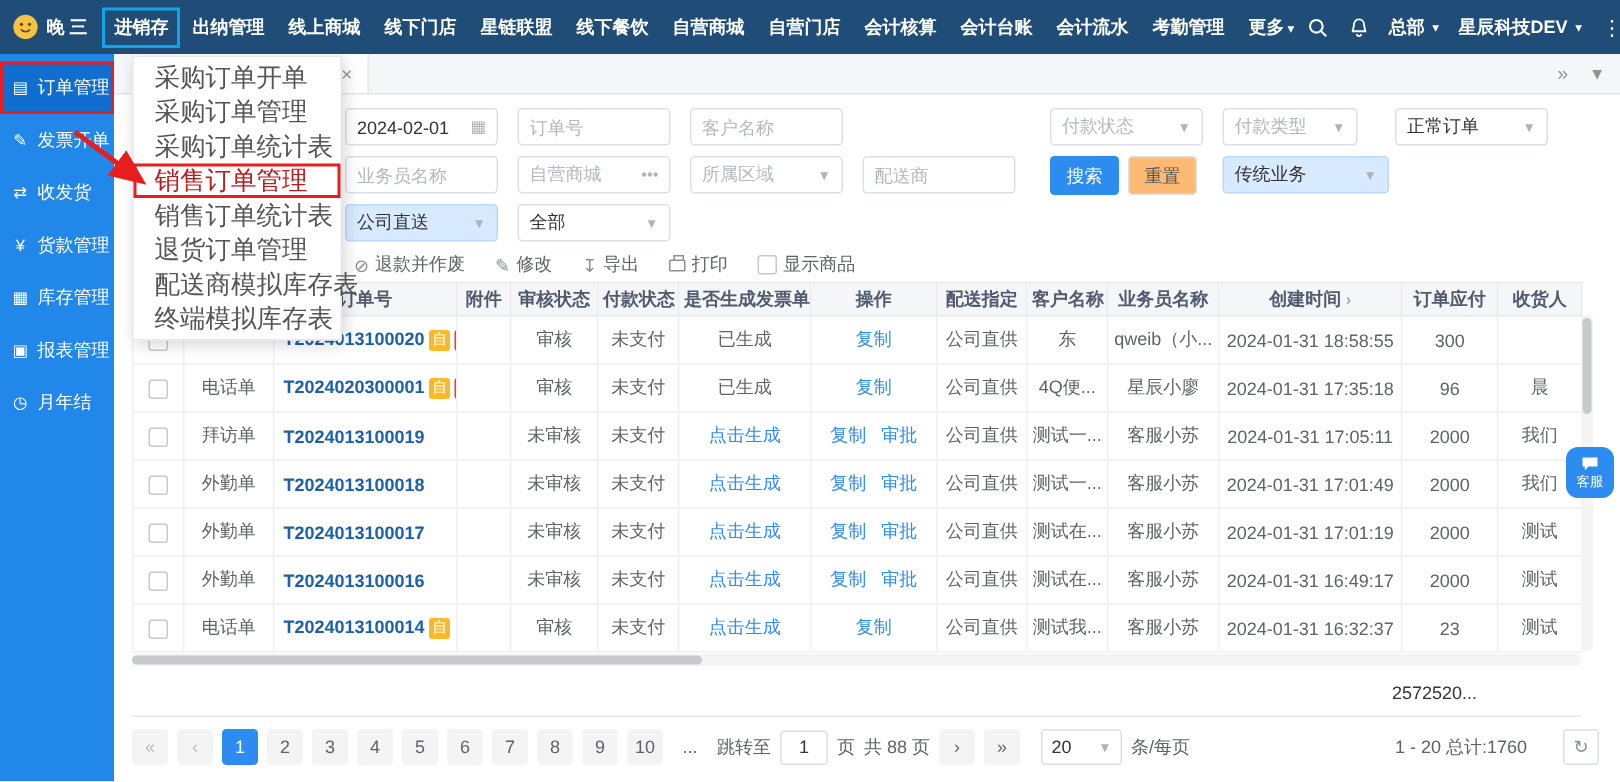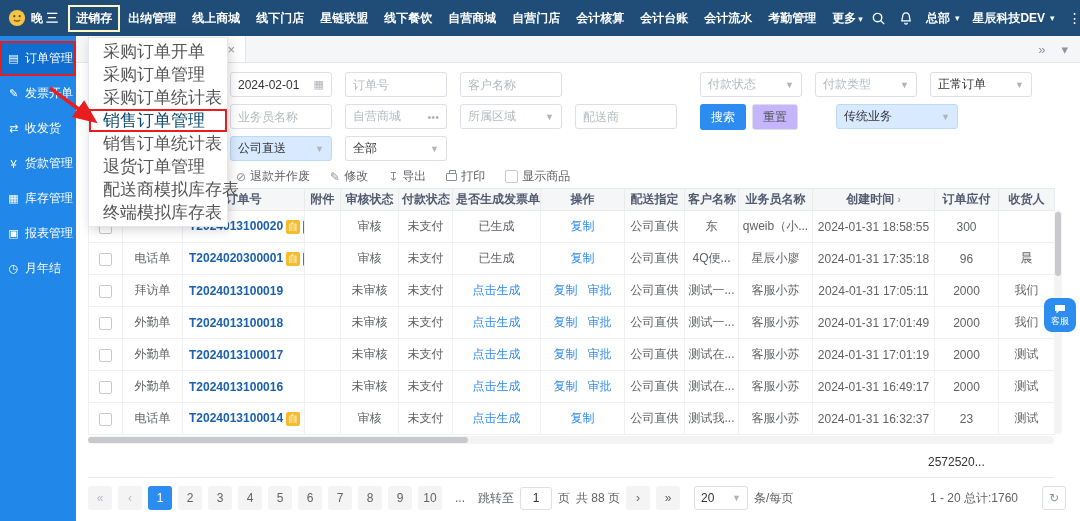--- a/index.html
+++ b/index.html
@@ -5,21 +5,21 @@
   *{margin:0;padding:0;box-sizing:border-box}
   html,body{width:1080px;height:521px;overflow:hidden}
   body{font-family:"Liberation Sans","DejaVu Sans",sans-serif;font-size:12px;color:#333;background:#fff}
   .screen{position:relative;width:1080px;height:521px;background:#fff;overflow:hidden}
 
   
   .topnav{position:absolute;top:0;left:0;right:0;height:36px;background:#1f4d77;display:flex;align-items:center;color:#fff;padding:0 8px;z-index:20}
   .user-chip{display:flex;align-items:center;gap:5px;margin-right:10px;font-weight:600;white-space:nowrap}
   .nav-items{display:flex;align-items:center;flex:0 1 auto}
   .nav-item{padding:3px 6px;font-size:12px;font-weight:600;white-space:nowrap;cursor:pointer;border:2px solid transparent}
-  .nav-item.boxed{border:2px solid #fef9c3}
+  .nav-item.boxed{border:2px solid #0ea5e9}
   .caret-sm{font-size:9px;margin-left:2px}
   .nav-right{display:flex;align-items:center;gap:13px;margin-left:auto;padding-right:4px}
   .nav-ic{display:flex;align-items:center;cursor:pointer}
   .nav-sel{display:flex;align-items:center;gap:3px;font-weight:600;white-space:nowrap;cursor:pointer}
   .vdots{font-size:14px;cursor:pointer}
 
   
   .sidebar{position:absolute;top:36px;left:0;width:76px;bottom:0;background:#2187e8;padding-top:5px;z-index:10}
   .side-item{display:flex;align-items:center;gap:5px;color:#fff;padding:7px 5px;font-size:12px;cursor:pointer;border:2px solid transparent}
   .side-item .ic{width:13px;text-align:center;font-size:11px;flex:none}
@@ -38,21 +38,21 @@
   
   .field{position:absolute;height:25px;border:1px solid #dcdfe6;border-radius:3px;background:#fff;display:flex;align-items:center;padding:0 7px;font-size:12px;color:#b4b9bf}
   .field input{border:none;outline:none;width:100%;font-size:12px;color:#333;background:transparent;font-family:inherit}
   .field input::placeholder{color:#b4b9bf}
   .field .caret{margin-left:auto;color:#b0b3b8;font-size:9px}
   .field .suffix{margin-left:auto;color:#b0b3b8;font-size:11px}
   .field.val{color:#333}
   .field.selected{background:#d8eaff;border-color:#bcd9f7;color:#333}
   .btn{position:absolute;height:26px;border-radius:3px;display:flex;align-items:center;justify-content:center;font-size:12px;cursor:pointer}
   .btn.primary{background:#2d8cf0;color:#fff;width:46px}
-  .btn.plain{background:#c4b5fd;border:1px solid #dcdfe6;color:#555;width:46px}
+  .btn.plain{background:#fdba74;border:1px solid #dcdfe6;color:#555;width:46px}
 
   
   .toolbar{position:absolute;left:160px;top:132px;display:flex;align-items:center;gap:20px;color:#606266}
   .tool{display:flex;align-items:center;gap:4px;cursor:pointer;white-space:nowrap}
   .tool .tic{color:#8a8f99;font-size:12px}
   .ic-print{width:11px;height:8px;border:1px solid #8a8f99;border-radius:1px;position:relative;display:inline-block}
   .ic-print::before{content:"";position:absolute;left:2px;top:-4px;width:5px;height:3px;border:1px solid #8a8f99;border-bottom:none}
 
   
   .grid-wrap{position:absolute;left:12px;top:152px;width:966px}
@@ -87,21 +87,21 @@
   .pg-ellipsis{background:transparent}
   .pg-jump{width:32px;height:23px;border:1px solid #dcdfe6;border-radius:3px;display:flex;align-items:center;justify-content:center;background:#fff;color:#333}
   .pg-size{width:54px;height:24px;border:1px solid #dcdfe6;border-radius:3px;display:flex;align-items:center;background:#fff;color:#333;padding:0 6px;cursor:pointer;margin-left:8px}
   .pg-size .caret{margin-left:auto;color:#b0b3b8;font-size:9px}
   .pg-right{margin-left:auto;display:flex;align-items:center;gap:24px}
   .pg-refresh{width:24px;height:24px;border:1px solid #dcdfe6;border-radius:3px;display:flex;align-items:center;justify-content:center;color:#8a8f99;cursor:pointer;background:#fff}
 
   
   .dropdown{position:absolute;left:88px;top:37px;width:140px;background:#fff;border:1px solid #e4e7ed;box-shadow:2px 3px 10px rgba(0,0,0,.16);z-index:50;padding:2px 0}
   .dd-item{height:23px;display:flex;align-items:center;padding:0 12px;color:#555;font-size:17px;cursor:pointer;border:2px solid transparent;white-space:nowrap}
-  .dd-item.boxed{border:2px solid #e81e1e;color:#0c4a6e}
+  .dd-item.boxed{border:2px solid #e81e1e;color:#b91c1c}
 
   
   .arrow-annotation{position:absolute;left:40px;top:78px;z-index:60;pointer-events:none}
   .cs-float{position:absolute;right:4px;top:298px;width:32px;height:34px;background:#2d8cf0;border-radius:8px;color:#fff;display:flex;flex-direction:column;align-items:center;justify-content:center;gap:1px;z-index:45;cursor:pointer}
   .cs-float .cs-lb{font-size:9px;line-height:10px}
 </style>
 </head>
 <body>
 
 <div class="screen">
@@ -208,21 +208,21 @@
     <div class="field" style="left:269px;top:36px;width:102px">
       <input placeholder="订单号" style="">
     </div>
     <div class="field" style="left:384px;top:36px;width:102px">
       <input placeholder="客户名称" style="">
     </div>
     <div class="field" style="left:624px;top:36px;width:102px">
       <span>付款状态</span>
       <span class="caret">▼</span>
     </div>
-    <div class="field" style="left:739px;top:36px;width:102px">
+    <div class="field" style="left:739px;top:36px;width:90px">
       <span>付款类型</span>
       <span class="caret">▼</span>
     </div>
     <div class="field val" style="left:854px;top:36px;width:102px">
       <span>正常订单</span>
       <span class="caret">▼</span>
     </div>
 
     <div class="field" style="left:154px;top:68px;width:102px">
       <input placeholder="业务员名称" style="">
@@ -233,21 +233,21 @@
     </div>
     <div class="field" style="left:384px;top:68px;width:102px">
       <span>所属区域</span>
       <span class="caret">▼</span>
     </div>
     <div class="field" style="left:499px;top:68px;width:102px">
       <input placeholder="配送商" style="">
     </div>
     <div class="btn primary" style="left:624px;top:68px">搜索</div>
     <div class="btn plain" style="left:676px;top:68px">重置</div>
-    <div class="field selected" style="left:760px;top:68px;width:122px">
+    <div class="field selected" style="left:739px;top:68px;width:111px">
       <span>传统业务</span>
       <span class="caret">▼</span>
     </div>
 
     <div class="field selected" style="left:154px;top:100px;width:102px">
       <span>公司直送</span>
       <span class="caret">▼</span>
     </div>
     <div class="field val" style="left:269px;top:100px;width:102px">
       <span>全部</span>

